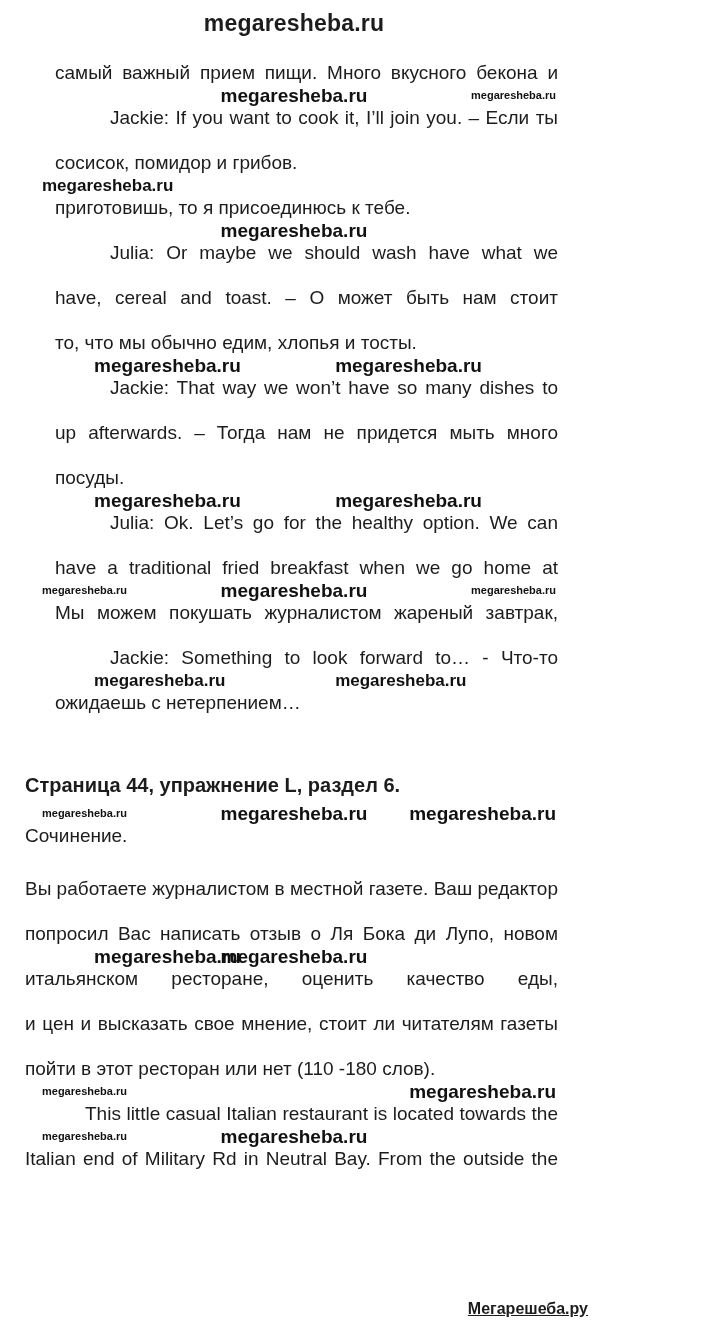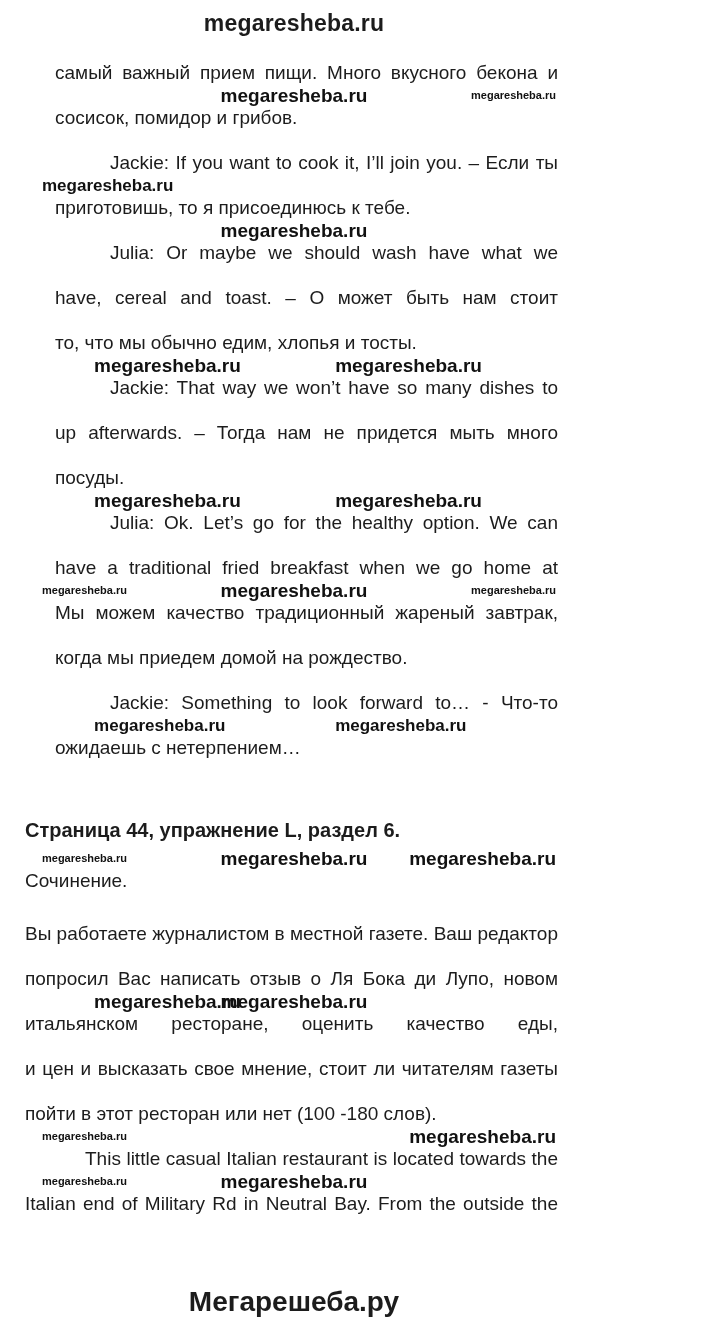--- a/index.html
+++ b/index.html
@@ -10,21 +10,21 @@
     color:#1c1c1c;
   }
   .page { position:relative; width:588px; height:1326px; background:#fff; overflow:hidden; }
 
   .site-header {
     height:50px; padding-top:10px;
     text-align:center; font-weight:700; font-size:23px; letter-spacing:0.2px;
   }
   .site-footer {
     position:absolute; left:0; right:0; bottom:8px;
-    text-align:center; font-weight:700; font-size:28px;
+    text-align:right; font-weight:700; font-size:16px;text-decoration:underline;
   }
 
   .doc { position:relative; }
 
   .line, .heading {
     height:45px; line-height:45px; overflow:hidden;
     font-size:19px; white-space:normal;
   }
   .heading { font-weight:700; font-size:20px; margin-bottom:5px; }
 
@@ -59,22 +59,22 @@
 
 <div class="page">
   <header class="site-header">megaresheba.ru</header>
 
   <main class="doc">
       <div class="line sec1 just">самый важный прием пищи. Много вкусного бекона и яиц,</div>
       <div class="wmrow">
         <span class="wm wm-center wm-lg">megaresheba.ru</span>
         <span class="wm wm-right wm-sm">megaresheba.ru</span>
       </div>
+      <div class="line sec1 just indent">Jackie: If you want to cook it, I’ll join you. – Если ты это</div>
       <div class="line sec1 natural">сосисок, помидор и грибов.</div>
-      <div class="line sec1 just indent">Jackie: If you want to cook it, I’ll join you. – Если ты это</div>
       <div class="wmrow">
         <span class="wm wm-left wm-md">megaresheba.ru</span>
       </div>
       <div class="line sec1 natural">приготовишь, то я присоединюсь к тебе.</div>
       <div class="wmrow">
         <span class="wm wm-center wm-lg">megaresheba.ru</span>
       </div>
       <div class="line sec1 just indent">Julia: Or maybe we should wash have what we normally</div>
       <div class="line sec1 just">have, cereal and toast. – О может быть нам стоит покушать</div>
       <div class="line sec1 natural">то, что мы обычно едим, хлопья и тосты.</div>
@@ -89,22 +89,21 @@
         <span class="wm wm-cl wm-lg">megaresheba.ru</span>
         <span class="wm wm-cr wm-lg">megaresheba.ru</span>
       </div>
       <div class="line sec1 just indent">Julia: Ok. Let’s go for the healthy option. We can always</div>
       <div class="line sec1 just">have a traditional fried breakfast when we go home at</div>
       <div class="wmrow">
         <span class="wm wm-left wm-sm">megaresheba.ru</span>
         <span class="wm wm-center wm-lg">megaresheba.ru</span>
         <span class="wm wm-right wm-sm">megaresheba.ru</span>
       </div>
-      <div class="line sec1 just">Мы можем качество традиционный жареный завтрак,</div>
-      <div class="line sec1 natural">когда мы приедем домой на рождество.</div>
+      <div class="line sec1 just">Мы можем покушать журналистом жареный завтрак,</div>
       <div class="line sec1 just indent">Jackie: Something to look forward to… - Что-то</div>
       <div class="wmrow">
         <span class="wm wm-cl wm-md">megaresheba.ru</span>
         <span class="wm wm-cr wm-md">megaresheba.ru</span>
       </div>
       <div class="line sec1 natural">ожидаешь с нетерпением…</div>
       <div class="gap"></div>
       <div class="heading sec2 natural">Страница 44, упражнение L, раздел 6.</div>
       <div class="wmrow">
         <span class="wm wm-left wm-sm">megaresheba.ru</span>
@@ -113,21 +112,21 @@
       </div>
       <div class="line sec2 natural mb">Сочинение.</div>
       <div class="line sec2 just">Вы работаете журналистом в местной газете. Ваш редактор</div>
       <div class="line sec2 just">попросил Вас написать отзыв о Ля Бока ди Лупо, новом</div>
       <div class="wmrow">
         <span class="wm wm-cl wm-lg">megaresheba.ru</span>
         <span class="wm wm-center wm-lg">megaresheba.ru</span>
       </div>
       <div class="line sec2 just">итальянском ресторане, оценить качество еды, обслуживания</div>
       <div class="line sec2 just">и цен и высказать свое мнение, стоит ли читателям газеты</div>
-      <div class="line sec2 natural">пойти в этот ресторан или нет (100 -180 слов).</div>
+      <div class="line sec2 natural">пойти в этот ресторан или нет (110 -180 слов).</div>
       <div class="wmrow">
         <span class="wm wm-left wm-sm">megaresheba.ru</span>
         <span class="wm wm-right wm-lg">megaresheba.ru</span>
       </div>
       <div class="line sec2 just indent">This little casual Italian restaurant is located towards the</div>
       <div class="wmrow">
         <span class="wm wm-left wm-sm">megaresheba.ru</span>
         <span class="wm wm-center wm-lg">megaresheba.ru</span>
       </div>
       <div class="line sec2 just">Italian end of Military Rd in Neutral Bay. From the outside the</div>

